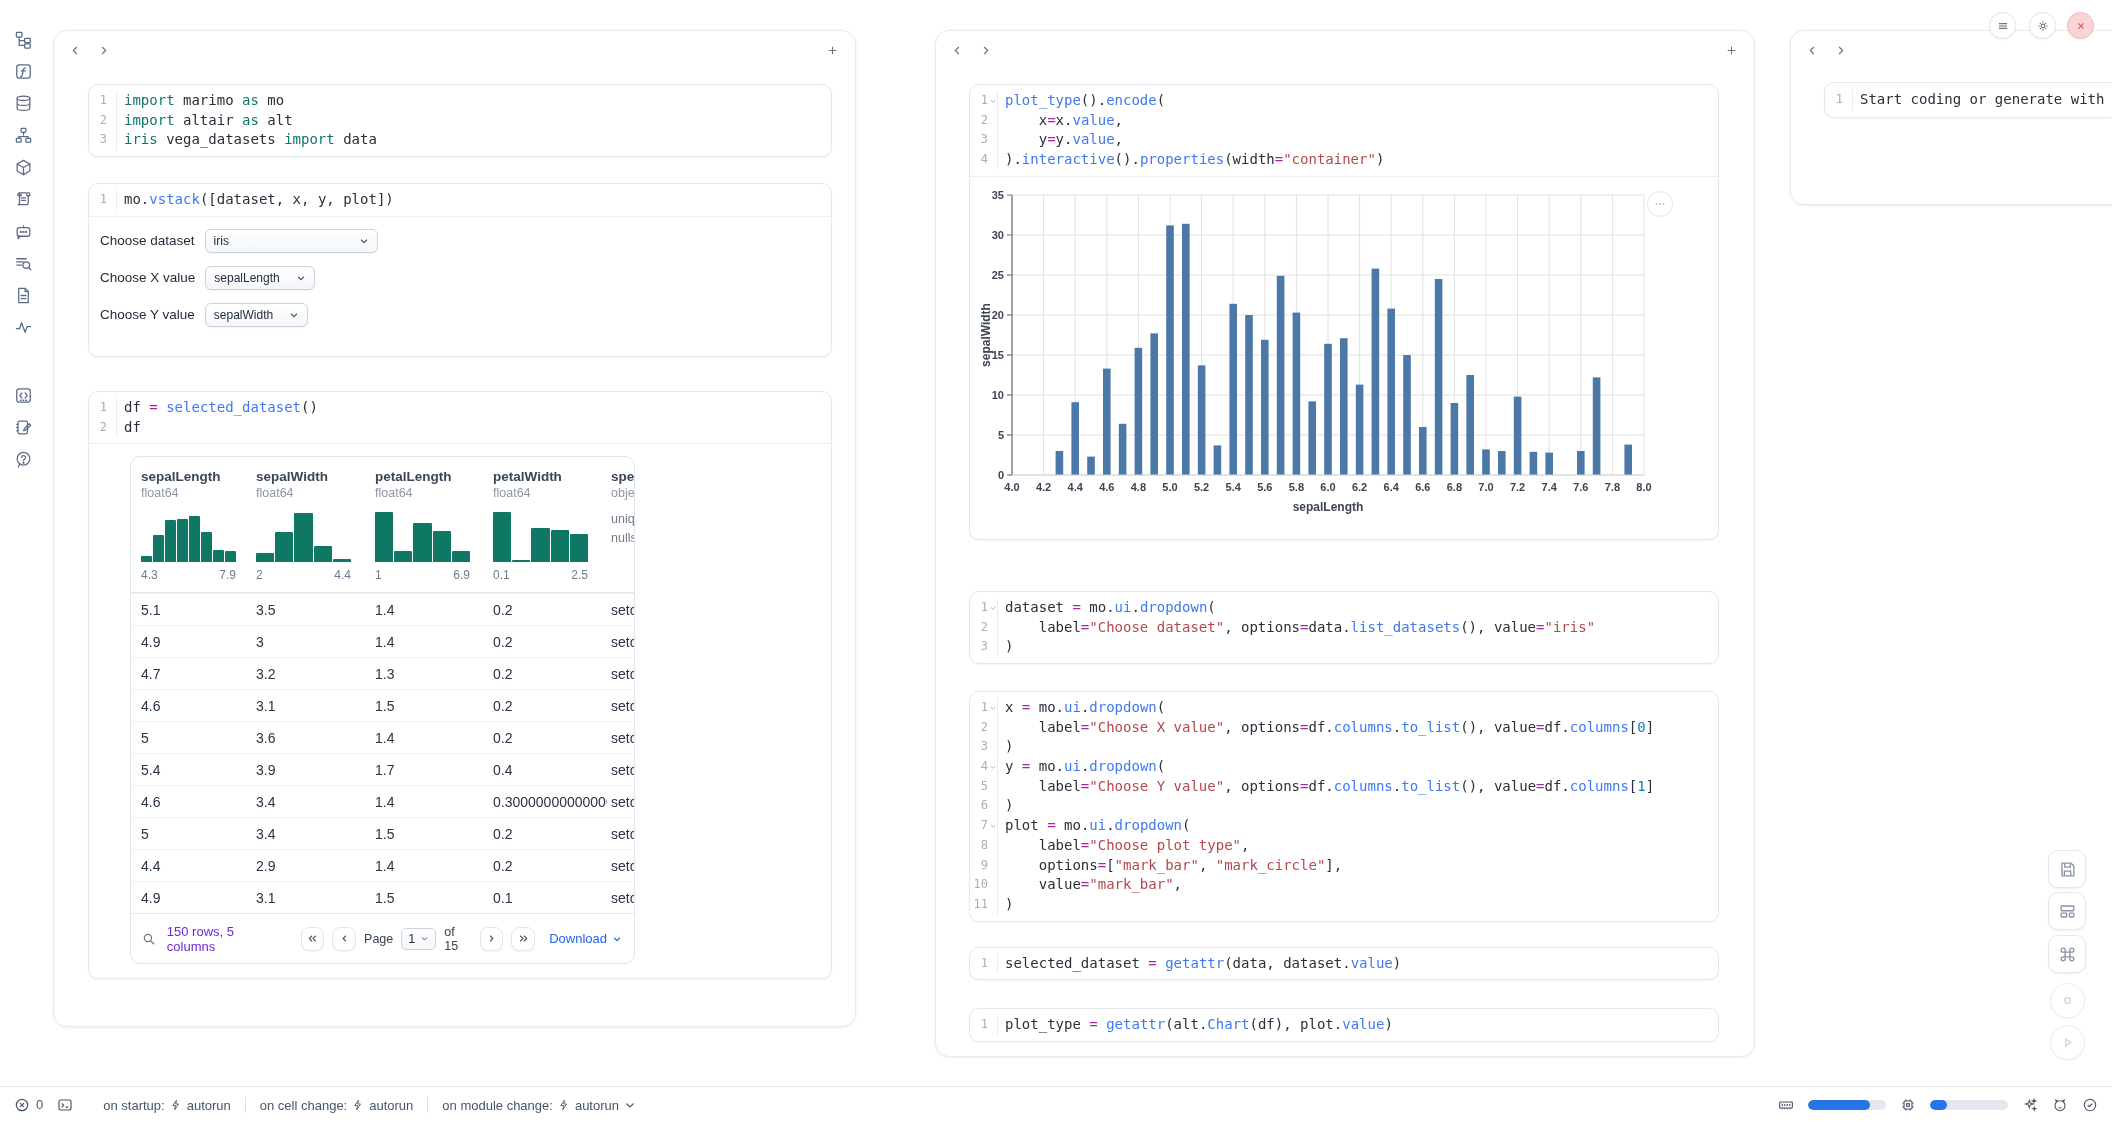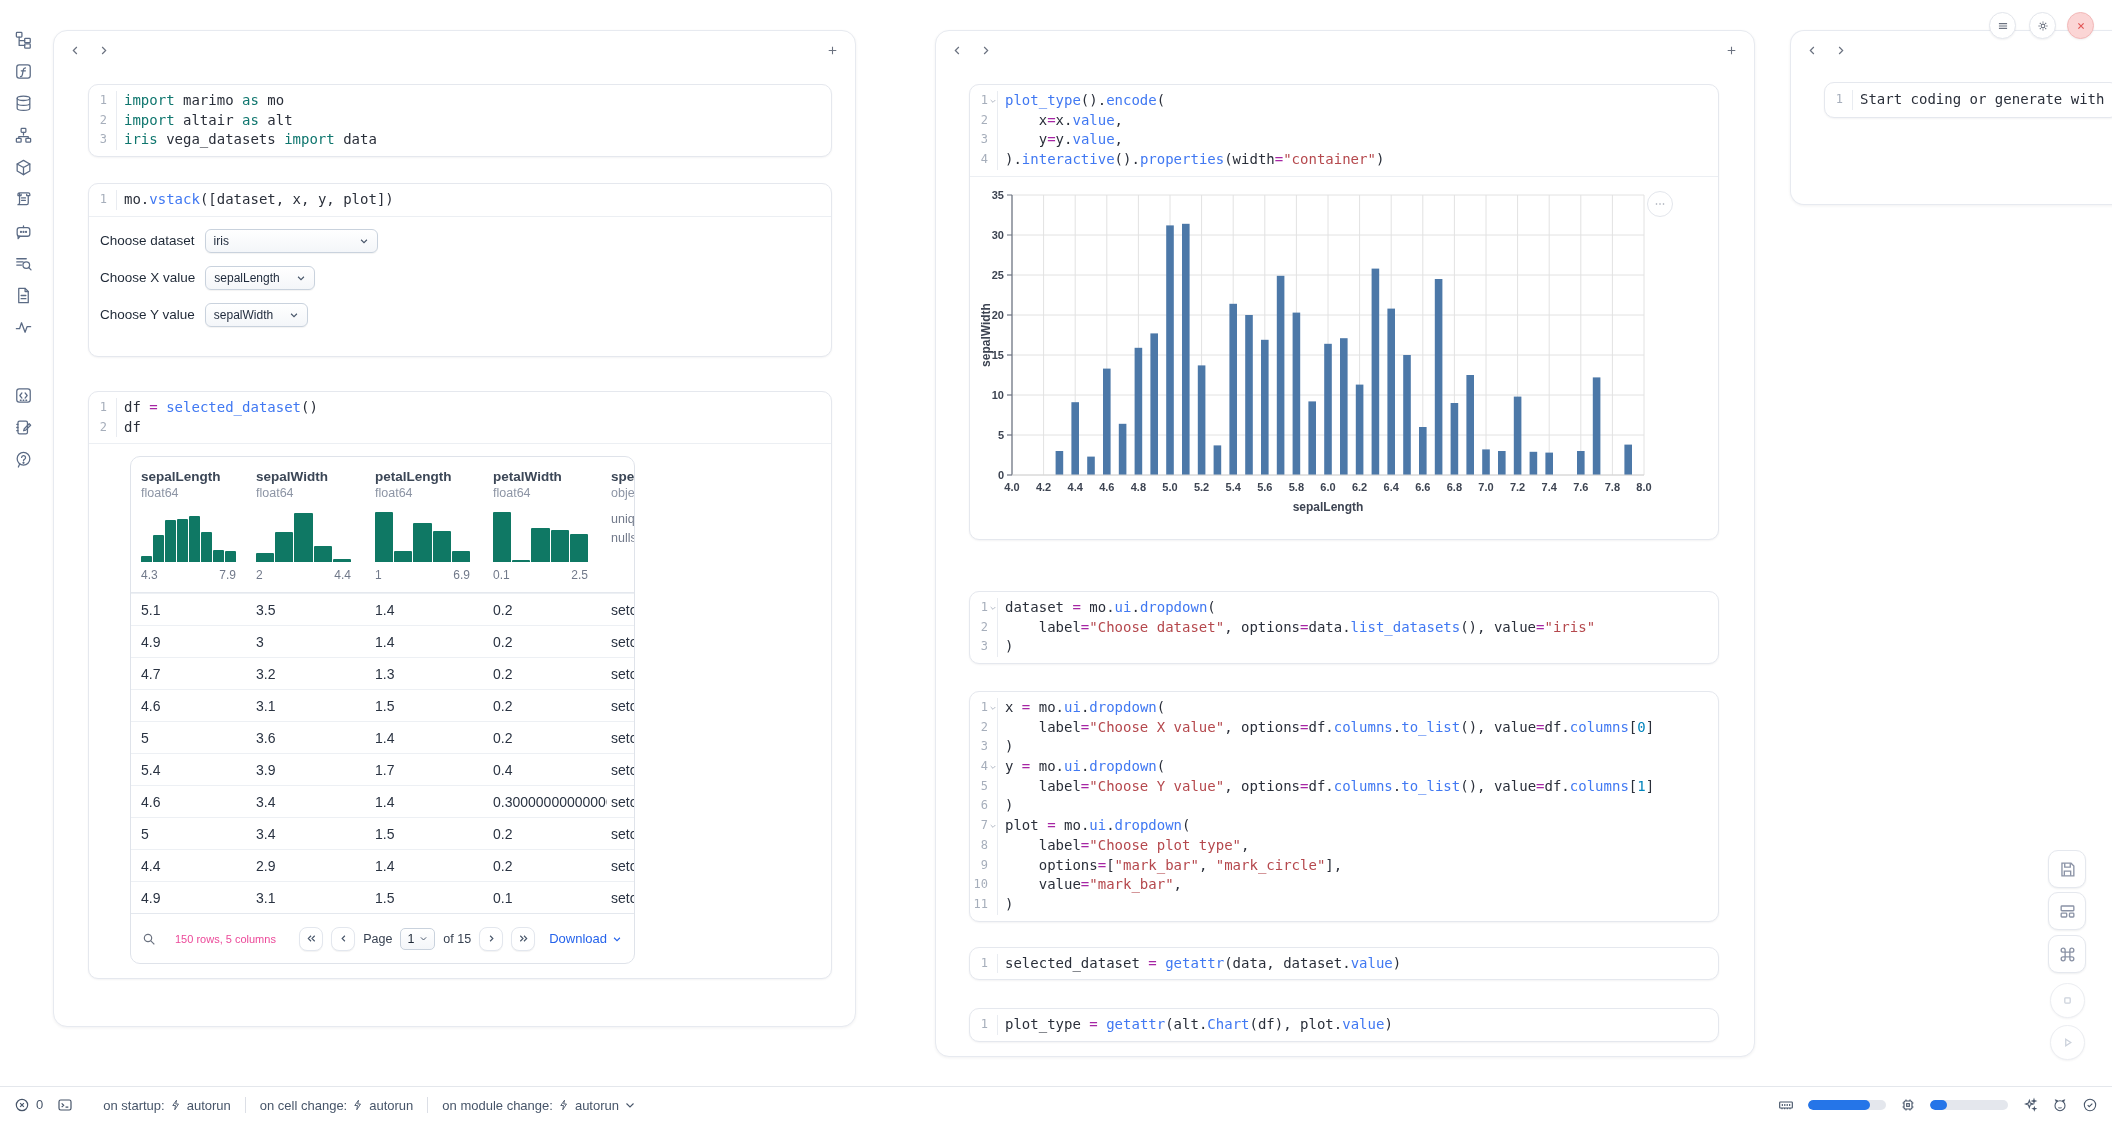--- a/index.html
+++ b/index.html
@@ -74,21 +74,21 @@
   .ctype { font-size:12.5px; color:#8d95a5; margin-top:2px; }
   .hist { height:54px; width:95px; margin:8px 0 4px; display:flex; align-items:flex-end; gap:1px; }
   .hist div { flex:1; border-radius:1px 1px 0 0; }
   .crange { width:95px; display:flex; justify-content:space-between; font-size:12px; color:#71798a; padding:2px 0 10px; }
   .cstats { margin-top:10px; font-size:12.5px; color:#71798a; line-height:19px; }
   .tr { height:32px; align-items:center; font-size:14px; color:#2a3342; border-top:1px solid #edf0f4; padding-left:6px; }
   .tr:first-child { border-top:none; }
   .td { padding-left:4px; overflow:hidden; white-space:nowrap; }
   #tfooter { height:50px; border-top:1px solid #e4e8ee; display:flex; align-items:center; padding:0 12px 0 10px; gap:8px; }
   #tfooter .search { color:#6b7280; width:16px; height:16px; cursor:pointer; }
-  #tfooter .count { font-size:11px; color:#ec4899; margin-left:10px; }
+  #tfooter .count { font-size:13px; color:#6d28d9; margin-left:2px; }
   #tfooter .spacer { flex:1; }
   .nav-btn { width:24px; height:24px; border:1px solid #e3e7ee; border-radius:8px; background:#fff;
     box-shadow:0 1px 1px rgba(0,0,0,.05); display:flex; align-items:center; justify-content:center; color:#475569; cursor:pointer; }
   .nav-btn svg { width:11px; height:11px; }
   .pg-label { font-size:12.5px; color:#374151; }
   .pg-select { height:22px; display:inline-flex; align-items:center; gap:5px; padding:0 6px;
     border:1px solid #c9d2dd; border-radius:5px; background:linear-gradient(#fff,#f4f6f9); font-size:12.5px; cursor:pointer; }
   .pg-select svg { width:9px; height:9px; color:#475569; }
   .download { display:inline-flex; align-items:center; gap:5px; color:#2563eb; font-size:13px; margin-left:6px; cursor:pointer; }
   .download svg { width:10px; height:10px; }

